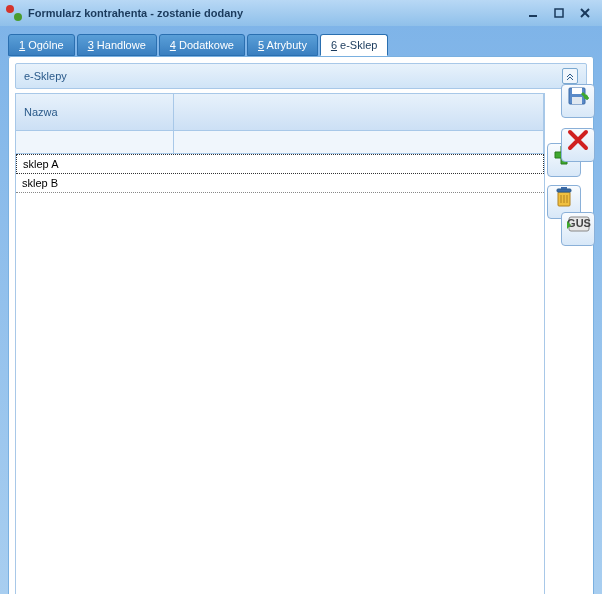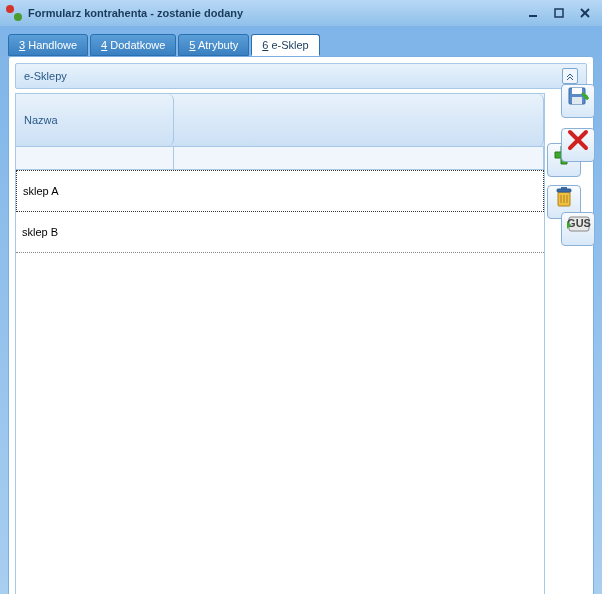--- a/index.html
+++ b/index.html
@@ -21,29 +21,29 @@
 
 .content-area { margin: 0 8px 8px 8px; background: #fff; border: 1px solid #7ab0e0; border-radius: 3px; height: 550px; display: flex; }
 
 .main-panel { flex: 1; padding: 6px; display: flex; flex-direction: column; }
 .group-header { background: linear-gradient(to bottom, #e8f2fb 0%, #d0e4f7 100%); border: 1px solid #a8c8e8; padding: 4px 8px; color: #2a5a8a; display: flex; justify-content: space-between; align-items: center; border-radius: 2px; margin-bottom: 4px; }
 .collapse-btn { width: 16px; height: 16px; border: 1px solid #7aa8d0; background: #f0f6fc; display: flex; align-items: center; justify-content: center; cursor: pointer; border-radius: 2px; }
 .collapse-btn svg { width: 10px; height: 10px; }
 
 .grid-area { border: 1px solid #a8c8e8; flex: 1; display: flex; flex-direction: column; }
 .grid-header-row { display: flex; background: linear-gradient(to bottom, #e8f2fb 0%, #cce0f5 100%); border-bottom: 1px solid #a8c8e8; }
-.grid-header-cell { padding: 20px 8px; color: #2a5a8a; border-right: 1px solid #a8c8e8; border-radius: 6px; }
+.grid-header-cell { padding: 12px 8px; color: #2a5a8a; border-right: 1px solid #a8c8e8; }
 .col-name { width: 158px; }
 .col-rest { flex: 1; }
 .grid-filter-row { display: flex; background: #f0f6fc; border-bottom: 1px solid #a8c8e8; }
 .grid-filter-cell { padding: 5px 8px; border-right: 1px solid #a8c8e8; height: 22px; }
 .grid-body { flex: 1; background: #fff; }
 .grid-row { display: flex; border-bottom: 1px dotted #888; }
 .grid-row.selected { border: 1px dotted #333; }
-.grid-cell { padding: 14px 6px; color: #000; }
+.grid-cell { padding: 3px 6px; color: #000; }
 
 .list-buttons { width: 42px; padding: 50px 4px 0 0; display: flex; flex-direction: column; gap: 8px; align-items: center; }
 .icon-btn { width: 34px; height: 34px; border: 1px solid #8ab0d8; border-radius: 4px; background: linear-gradient(to bottom, #f8fbfe 0%, #d8e8f8 100%); display: flex; align-items: flex-start; justify-content: center; cursor: pointer; }
 
 .side-buttons { width: 42px; padding: 50px 6px 0 0; display: flex; flex-direction: column; gap: 10px; align-items: center; position: absolute; right: 0; top: 34px; }
 
 .plus-icon { fill: #3fa82e; stroke: #2a7a1e; stroke-width: 1; }
 </style>
 </head>
 <body>
@@ -65,20 +65,21 @@
     <div class="win-btn">
       <svg viewBox="0 0 12 12">
           <line x1="2" y1="2" x2="10" y2="10" stroke="#1a3a5c" stroke-width="2"></line>
           <line x1="10" y1="2" x2="2" y2="10" stroke="#1a3a5c" stroke-width="2"></line>
         </svg>
     </div>
   </div>
 </div>
 
 <div class="tabs" id="tabs-container">
+    <div class="tab"><span class="underline">1</span> Ogólne</div>
     <div class="tab"><span class="underline">3</span> Handlowe</div>
     <div class="tab"><span class="underline">4</span> Dodatkowe</div>
     <div class="tab"><span class="underline">5</span> Atrybuty</div>
     <div class="tab active"><span class="underline">6</span> e-Sklep</div>
   </div>
 
 <div class="content-area">
   <div class="main-panel">
     <div class="group-header">
       <span>e-Sklepy</span>

